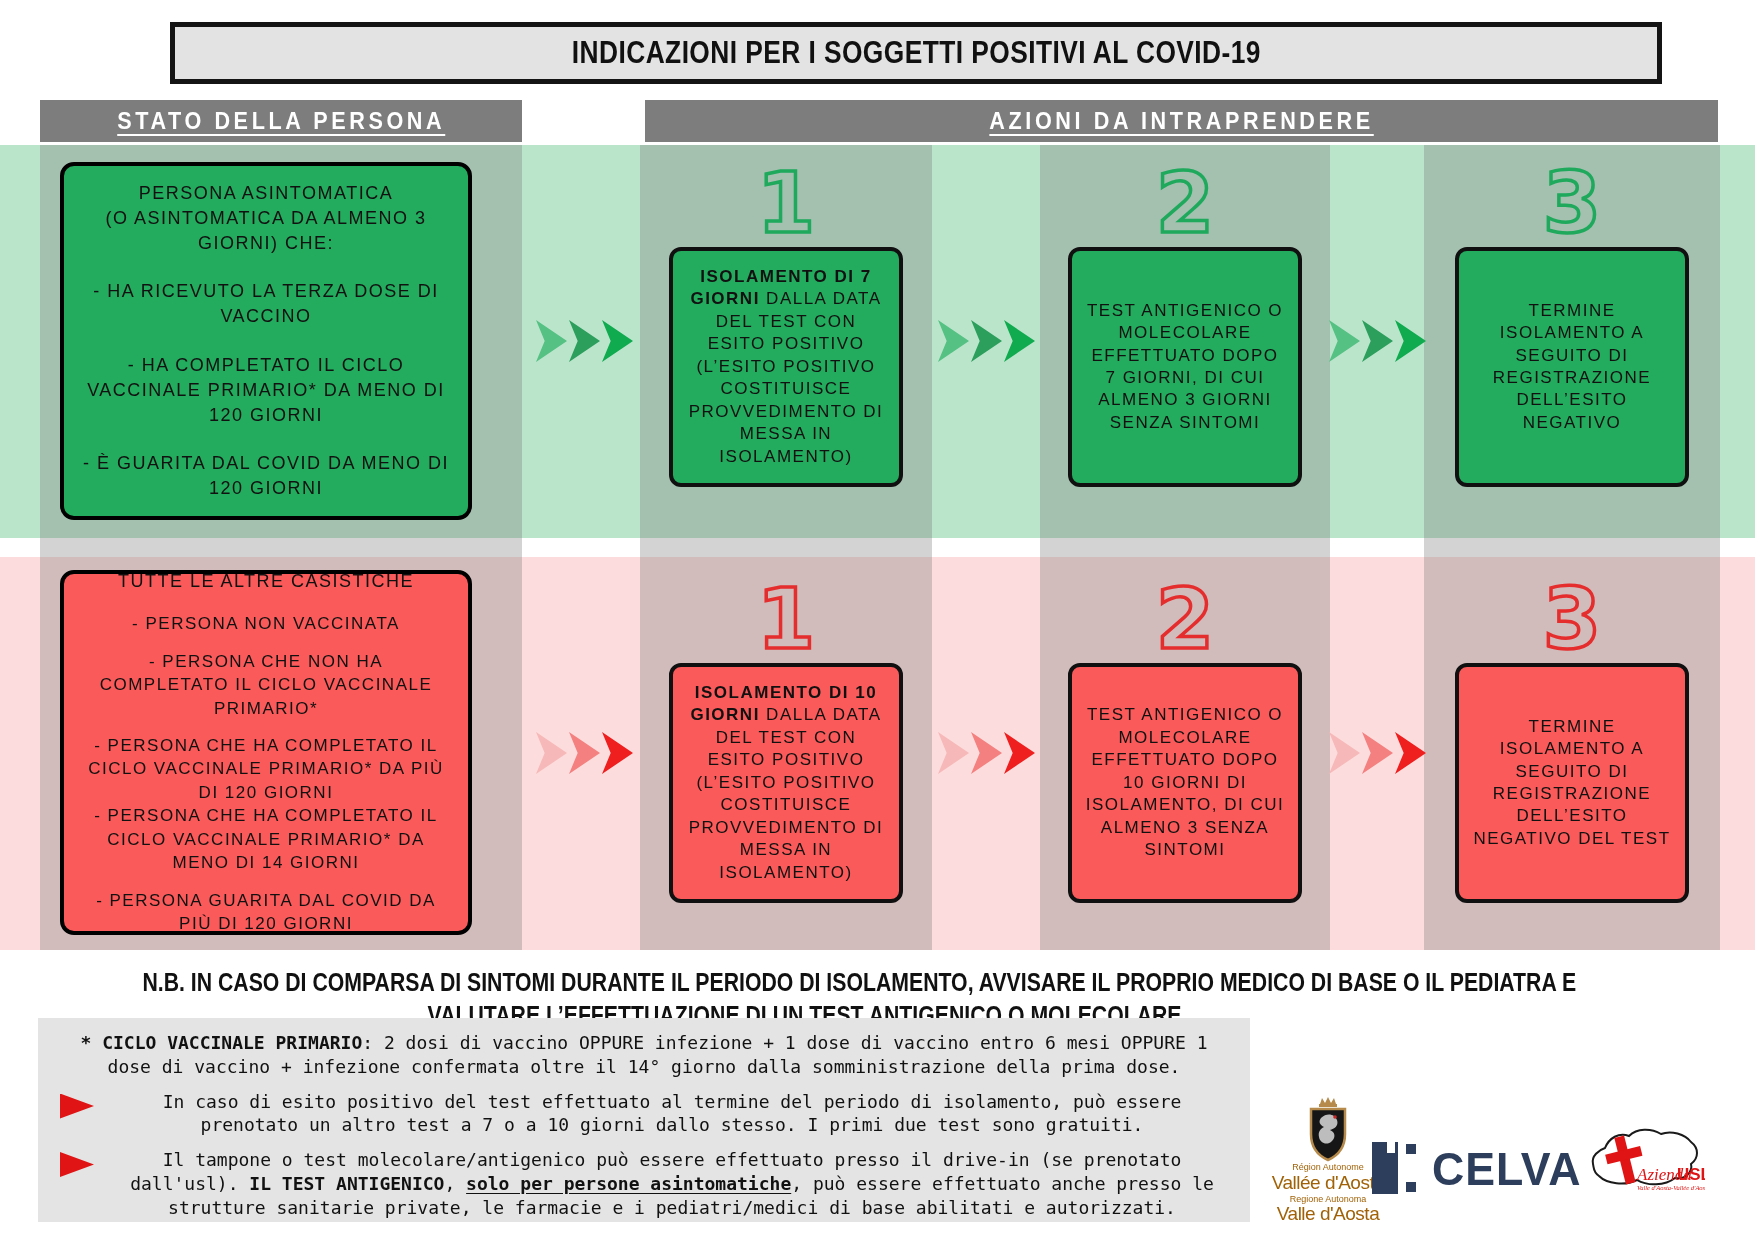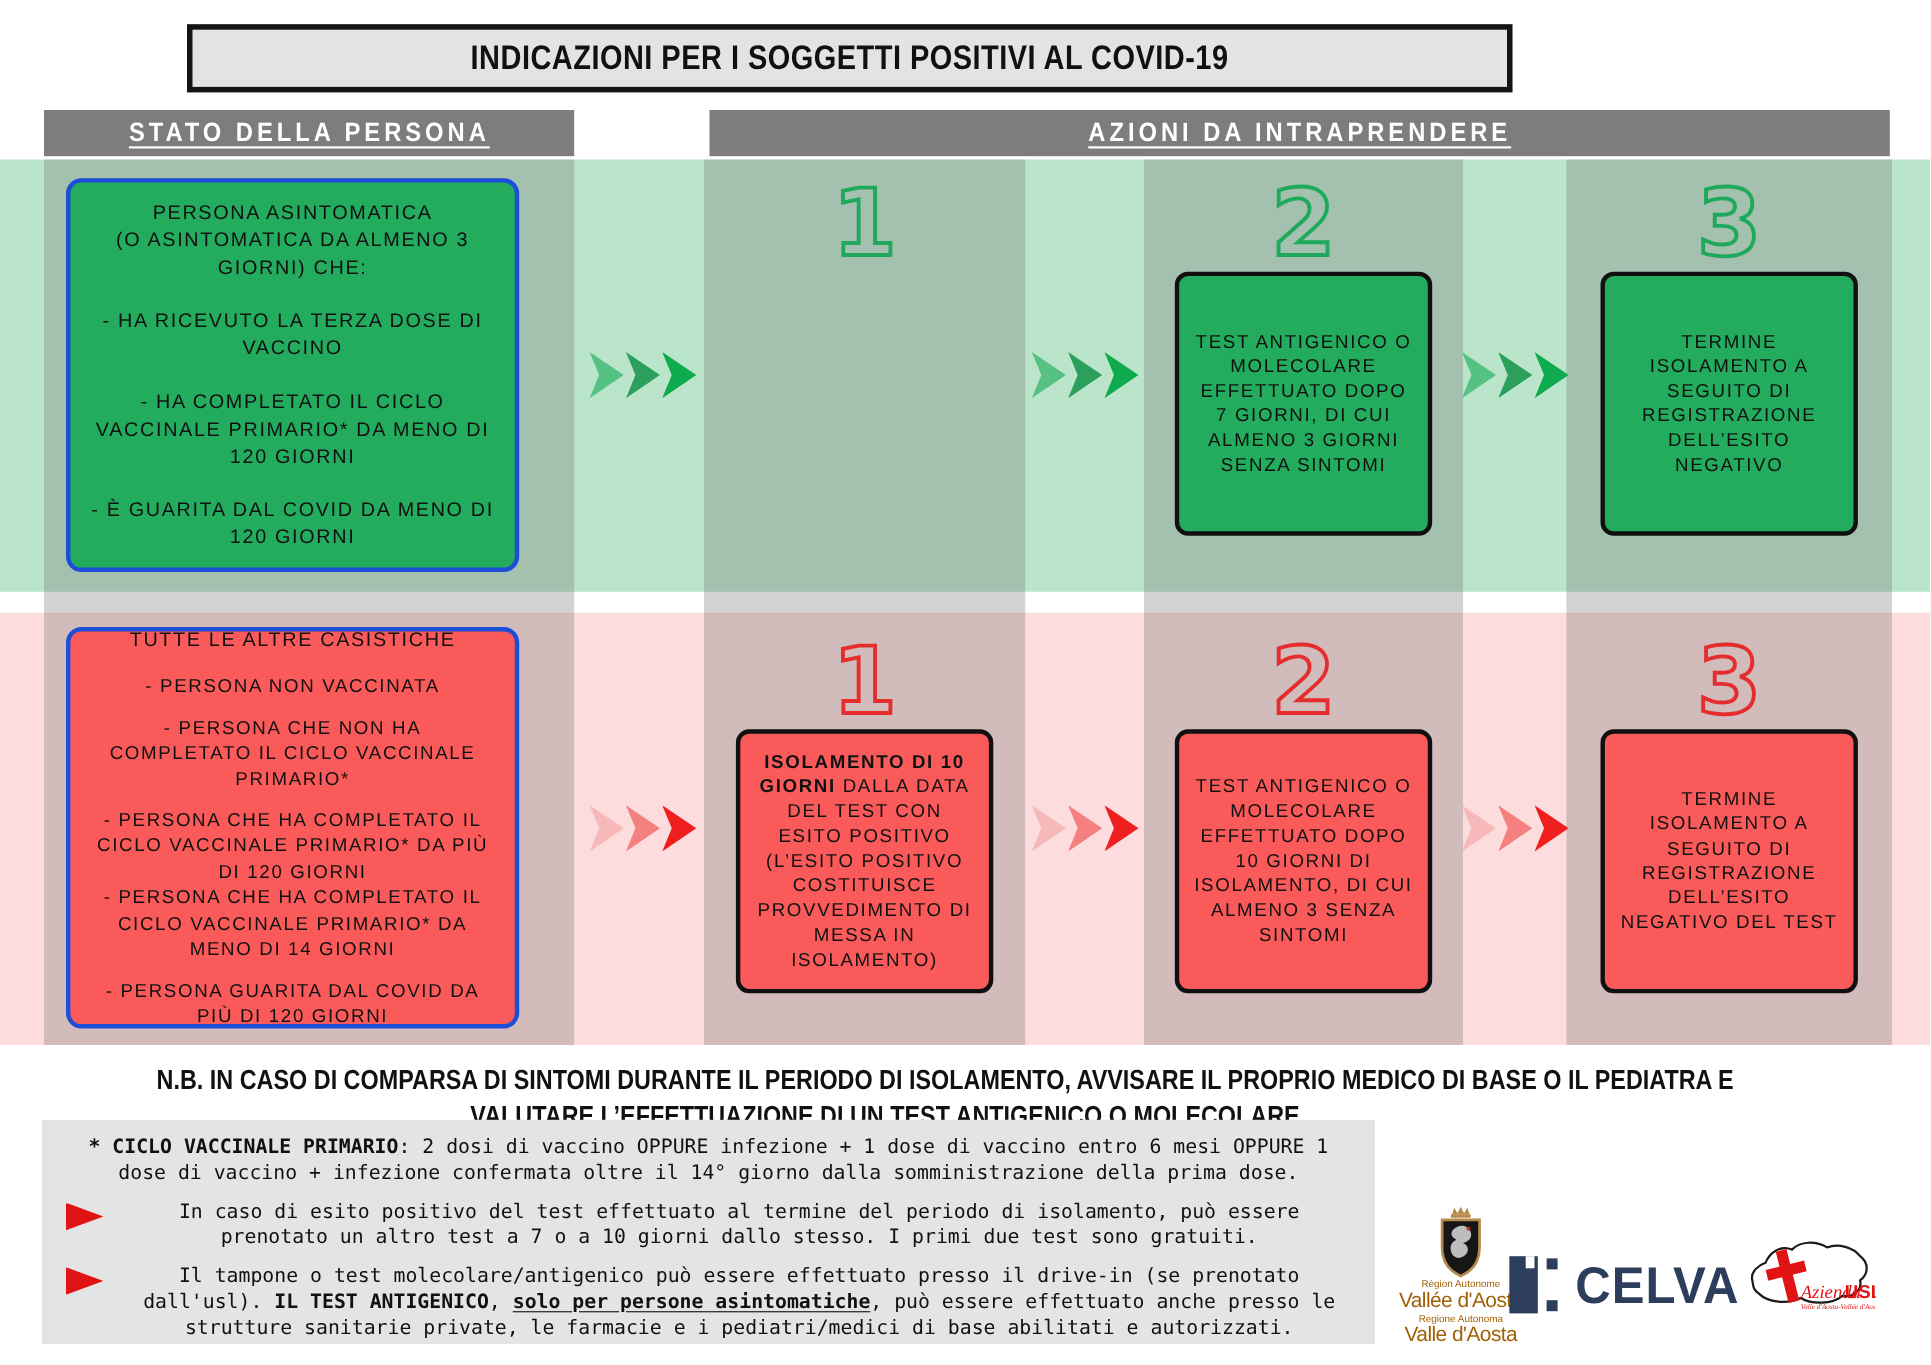--- a/index.html
+++ b/index.html
@@ -9,21 +9,21 @@
     width: 1755px; height: 1241px;
     background: #ffffff;
     overflow: hidden;
     font-family: "Liberation Sans", sans-serif;
     color: #111;
   }
   .abs { position: absolute; }
 
   
   .title-box {
-    left: 170px; top: 22px; width: 1205px; height: 62px;
+    left: 170px; top: 22px; width: 1492px; height: 62px;
     background: #e3e3e3;
     border: 5px solid #141414;
     display: flex; align-items: center; justify-content: center;
   }
   .title-text {
     font-size: 31px; font-weight: bold; letter-spacing: .5px;
     display: inline-block; transform: scaleX(.85); transform-origin: center;
     white-space: nowrap;
   }
 
@@ -46,21 +46,21 @@
   .row-pink  { left:0; top:557px; width:1755px; height:393px; background:#fcdcdc; }
   .band { top:145px; height:805px; background:rgba(120,120,120,.33); }
   .band0 { left:40px;   width:482px; }
   .band1 { left:640px;  width:292px; }
   .band2 { left:1040px; width:290px; }
   .band3 { left:1424px; width:296px; }
 
   
   .statebox {
     left: 60px; width: 412px;
-    border: 4px solid #1d4ed8; border-radius: 14px;
+    border: 4px solid #000000; border-radius: 14px;
     display: flex; flex-direction: column; justify-content: center;
     text-align: center; padding: 8px 18px;
     letter-spacing: 1.5px; line-height: 1.38;
   }
   .statebox-green { top: 162px; height: 358px; background: #23ab5e; font-size: 18px; }
   .statebox-red   { top: 570px; height: 365px; background: #fa5a5a; font-size: 17px; }
   .statebox .head { font-size: 18px; }
   .statebox-green .item { margin-top: 24px; }
   .statebox-red .head { margin-bottom: 4px; }
   .statebox-red .g1 { margin-top: 14px; }
@@ -165,20 +165,25 @@
   <div class="abs arrows ag arr-top as1">
     <div class="chev c1"></div>
     <div class="chev c2"></div>
     <div class="chev c3"></div>
   </div>
 
   <div class="abs numwrap num-green n1">
     <svg width="140" height="90">
       <text x="70" y="76" text-anchor="middle" font-family="DejaVu Sans" font-size="84" font-weight="bold" fill="none" stroke="#1fa95c" stroke-width="3.5">1</text>
     </svg>
+  </div>
+  <div class="abs stepbox green sb1">
+    <div>
+      <span class="bold">ISOLAMENTO DI 7 GIORNI</span><span> DALLA DATA DEL TEST CON ESITO POSITIVO (L’ESITO POSITIVO COSTITUISCE PROVVEDIMENTO DI MESSA IN ISOLAMENTO)</span>
+    </div>
   </div>
 
   <div class="abs arrows ag arr-top as2">
     <div class="chev c1"></div>
     <div class="chev c2"></div>
     <div class="chev c3"></div>
   </div>
 
   <div class="abs numwrap num-green n2">
     <svg width="140" height="90">

